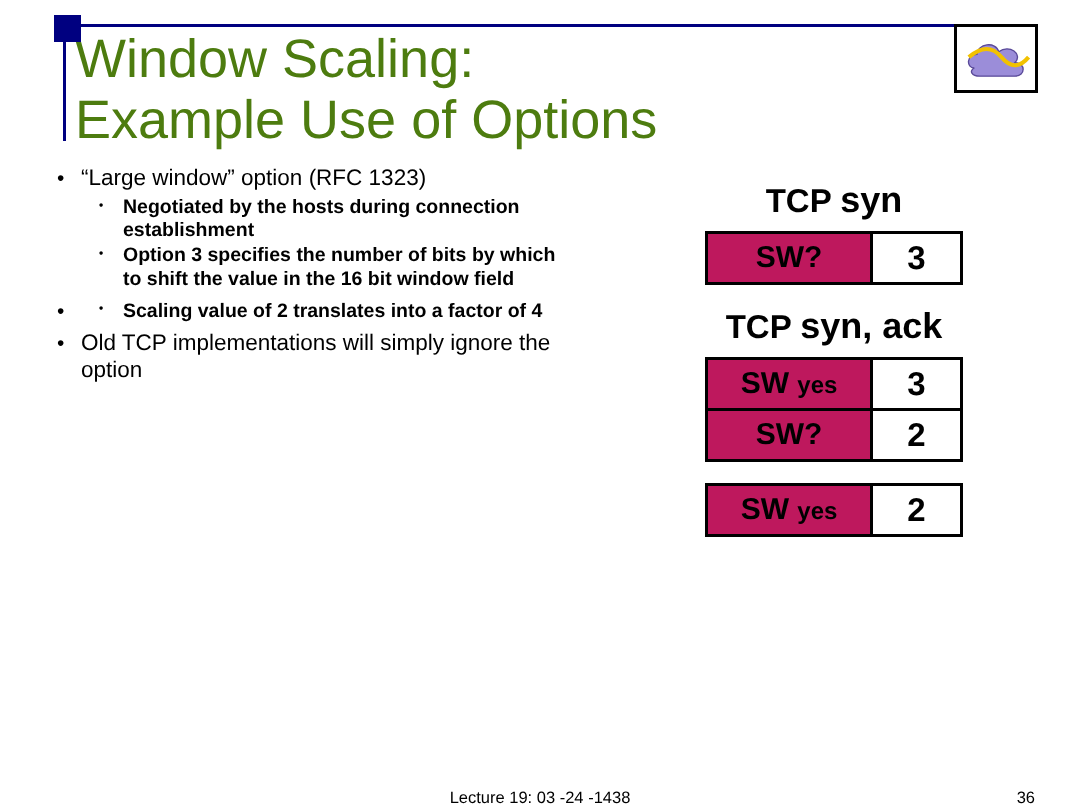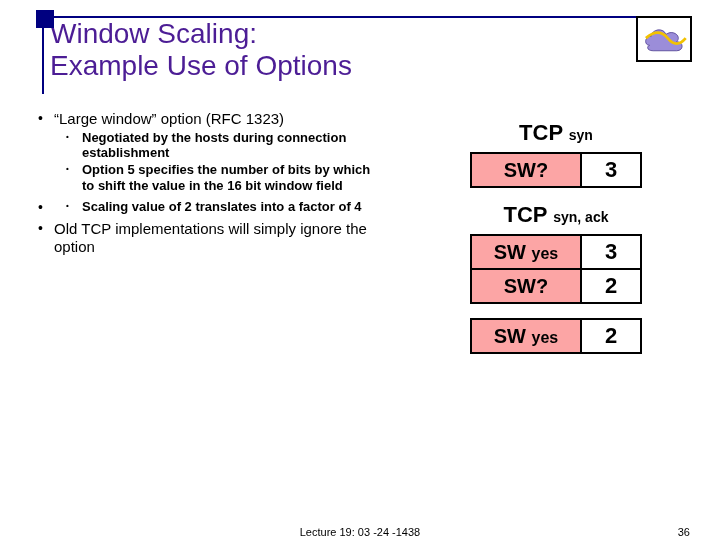--- a/index.html
+++ b/index.html
@@ -35,22 +35,22 @@
   }
   .title-line-left {
     position: absolute;
     top: 10px;
     left: -2px;
     width: 2px;
     height: 66px;
     background: #000080;
   }
   .title {
-    font-size: 28px;
-    color: #4c1d95;
+    font-size: 36px;
+    color: #4d7c0f;
     line-height: 1.15;
     padding-left: 6px;
     padding-top: 0px;
   }
   .logo {
     position: absolute;
     top: 16px;
     right: 28px;
     width: 56px;
     height: 46px;
@@ -79,33 +79,33 @@
     top: 120px;
     right: 34px;
     width: 260px;
   }
   .tcp-head {
     text-align: center;
     font-weight: bold;
     margin-bottom: 6px;
   }
   .tcp-main { font-size: 22px; display: inline; }
-  .tcp-sub { font-size: 14px; display: inline; text-align: center; }
+  .tcp-sub { font-size: 24px; display: inline; text-align: center; }
   table.sw {
     border-collapse: collapse;
     margin: 0 auto 14px auto;
   }
   table.sw td {
     border: 2px solid #000;
     padding: 3px 10px;
     font-weight: bold;
     text-align: center;
     vertical-align: middle;
   }
-  .sw-l { font-size: 20px; background: #fca5a5; min-width: 110px; }
+  .sw-l { font-size: 20px; background: #be185d; min-width: 110px; }
   .sw-l .sub { font-size: 16px; }
   .sw-r { font-size: 22px; background: #fff; min-width: 60px; }
 
   .footer {
     position: absolute;
     bottom: 14px;
     left: 0;
     right: 0;
     font-size: 11px;
     color: #000;
@@ -130,21 +130,21 @@
     <path d="M6 20 Q20 8 30 20 Q40 32 50 20" fill="none" stroke="#f2c200" stroke-width="3"></path>
   </svg>
 </div>
 
 <div class="content">
   <ul>
     <li>
       <span class="b1-main">“Large window” option (RFC 1323)</span>
       <ul>
         <li><span>Negotiated by the hosts during connection establishment</span></li>
-        <li><span>Option 5 specifies the number of bits by which to shift the value in the 16 bit window field</span></li>
+        <li><span>Option 3 specifies the number of bits by which to shift the value in the 16 bit window field</span></li>
       </ul>
     </li>
     <li>
       <ul>
         <li><span>Scaling value of 2 translates into a factor of 4</span></li>
       </ul>
     </li>
     <li>
       <span class="b1-main">Old TCP implementations will simply ignore the option</span>
     </li>

